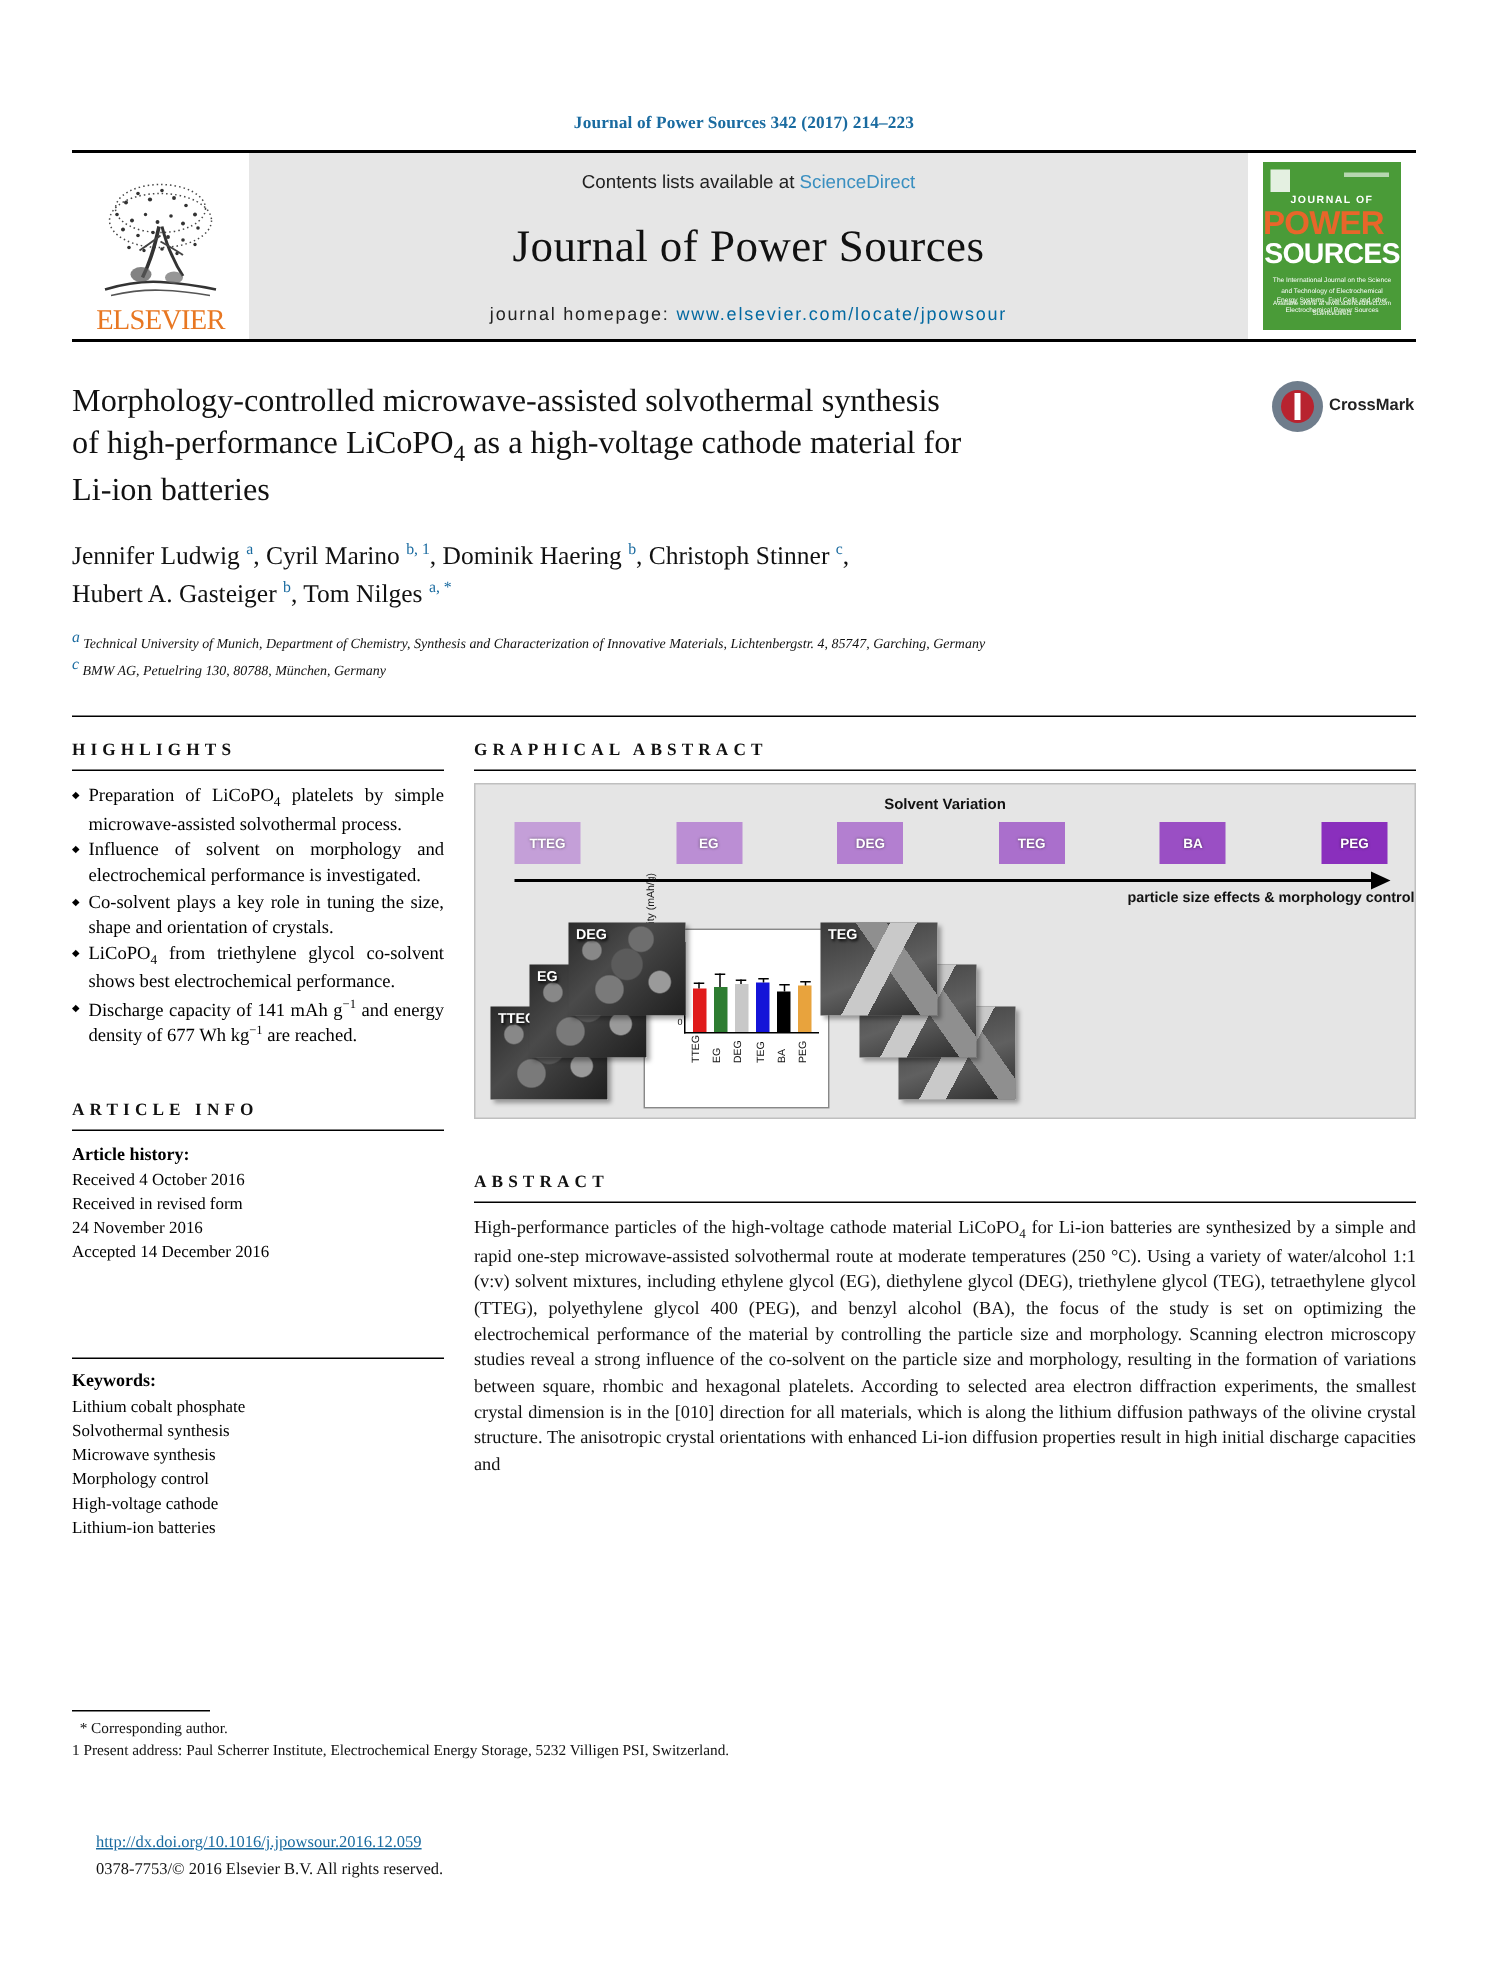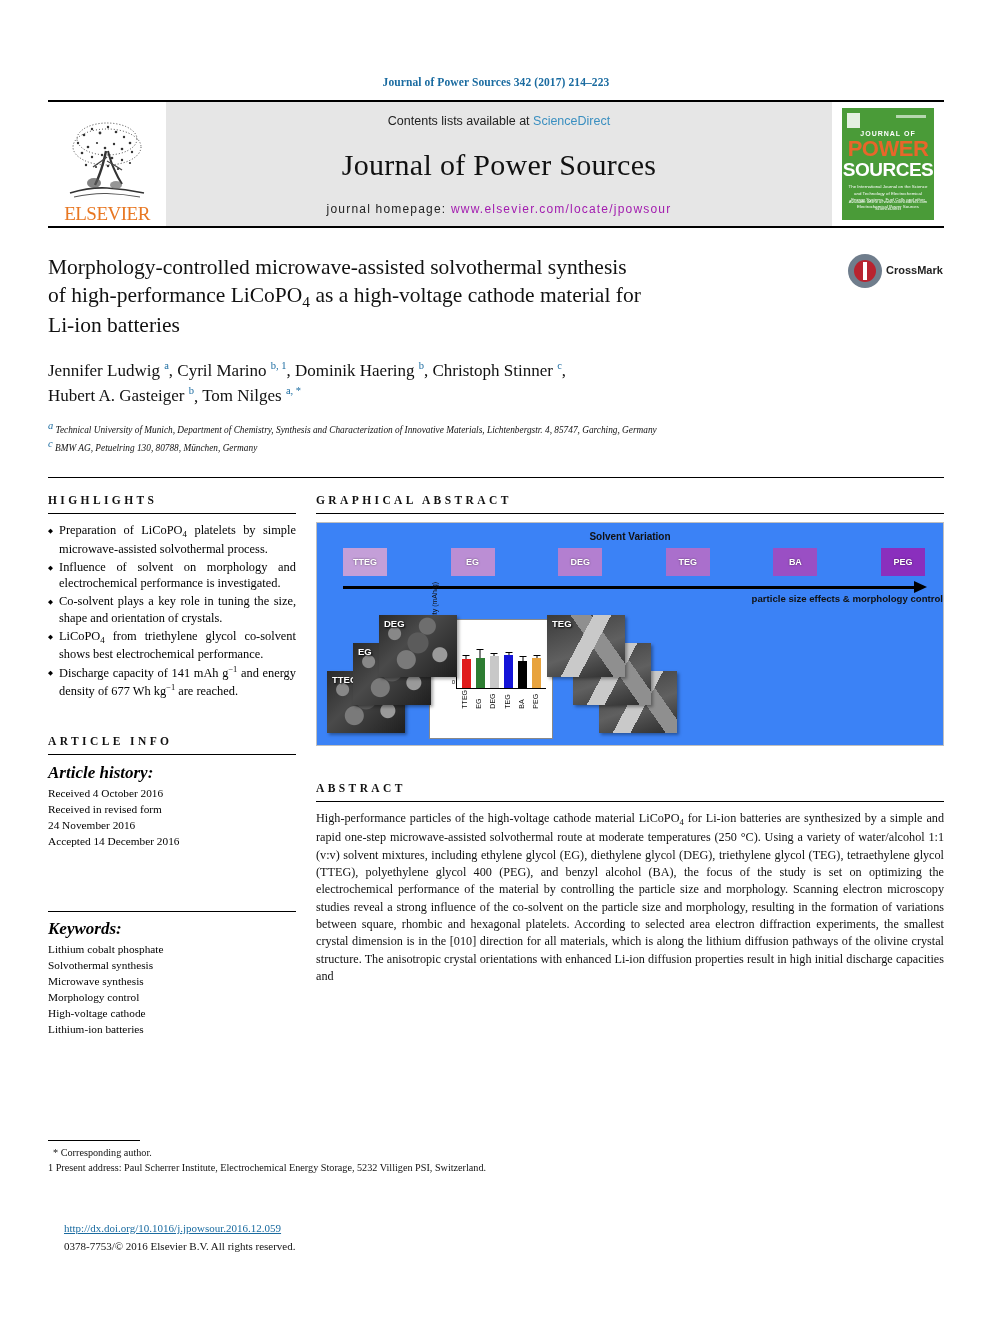--- a/index.html
+++ b/index.html
@@ -84,21 +84,21 @@
     font-size: 30px;
     color: #111;
     letter-spacing: 0.3px;
   }
   .homepage-line {
     font-family: "Liberation Sans", sans-serif;
     font-size: 12px;
     letter-spacing: 1.2px;
     color: #222;
   }
-  .homepage-line .url { color: #a21caf; }
+  .homepage-line .url { color: #0369a1; }
   .cover-wrap {
     flex: 0 0 112px;
     width: 112px;
     display: flex;
     align-items: center;
     justify-content: center;
   }
   .cover {
     width: 92px;
     height: 112px;
@@ -124,21 +124,20 @@
     top: 22px; left: 0; right: 0;
     text-align: center;
     color: #fff;
     font-size: 7px;
     font-weight: bold;
     letter-spacing: 1px;
   }
   .cover .c-power {
     position: absolute;
     top: 30px; left: 0; right: 0;
-    text-align: center;
     color: #E8662A;
     font-size: 22px;
     font-weight: bold;
     letter-spacing: -0.5px;
     line-height: 1;
   }
   .cover .c-sources {
     position: absolute;
     top: 52px; left: 0; right: 0;
     text-align: center;
@@ -277,42 +276,41 @@
   ul.highlights li:before {
     content: "\25C6";
     position: absolute;
     left: 0; top: 0px;
     font-size: 6.5px;
     line-height: 17px;
     color: #000;
   }
 
   .info-label {
-    font-size: 17px;
-    font-style: italic;
+    font-size: 12px;
     font-weight: bold;
     margin-bottom: 2px;
   }
   .info-line {
     font-size: 11.3px;
     line-height: 1.42;
   }
   .keywords-gap { height: 52px; }
 
   .abstract-text {
     font-size: 12.2px;
     line-height: 1.42;
     text-align: justify;
     color: #111;
   }
 
   
   .ga-figure {
     border: 1px solid #bfbfbf;
-    background: #3b82f6;
+    background: #e5e5e5;
     height: 222px;
     position: relative;
     overflow: hidden;
     font-family: "Liberation Sans", sans-serif;
   }
   .ga-title {
     position: absolute;
     top: 8px; left: 0; right: 0;
     text-align: center;
     font-size: 10px;

